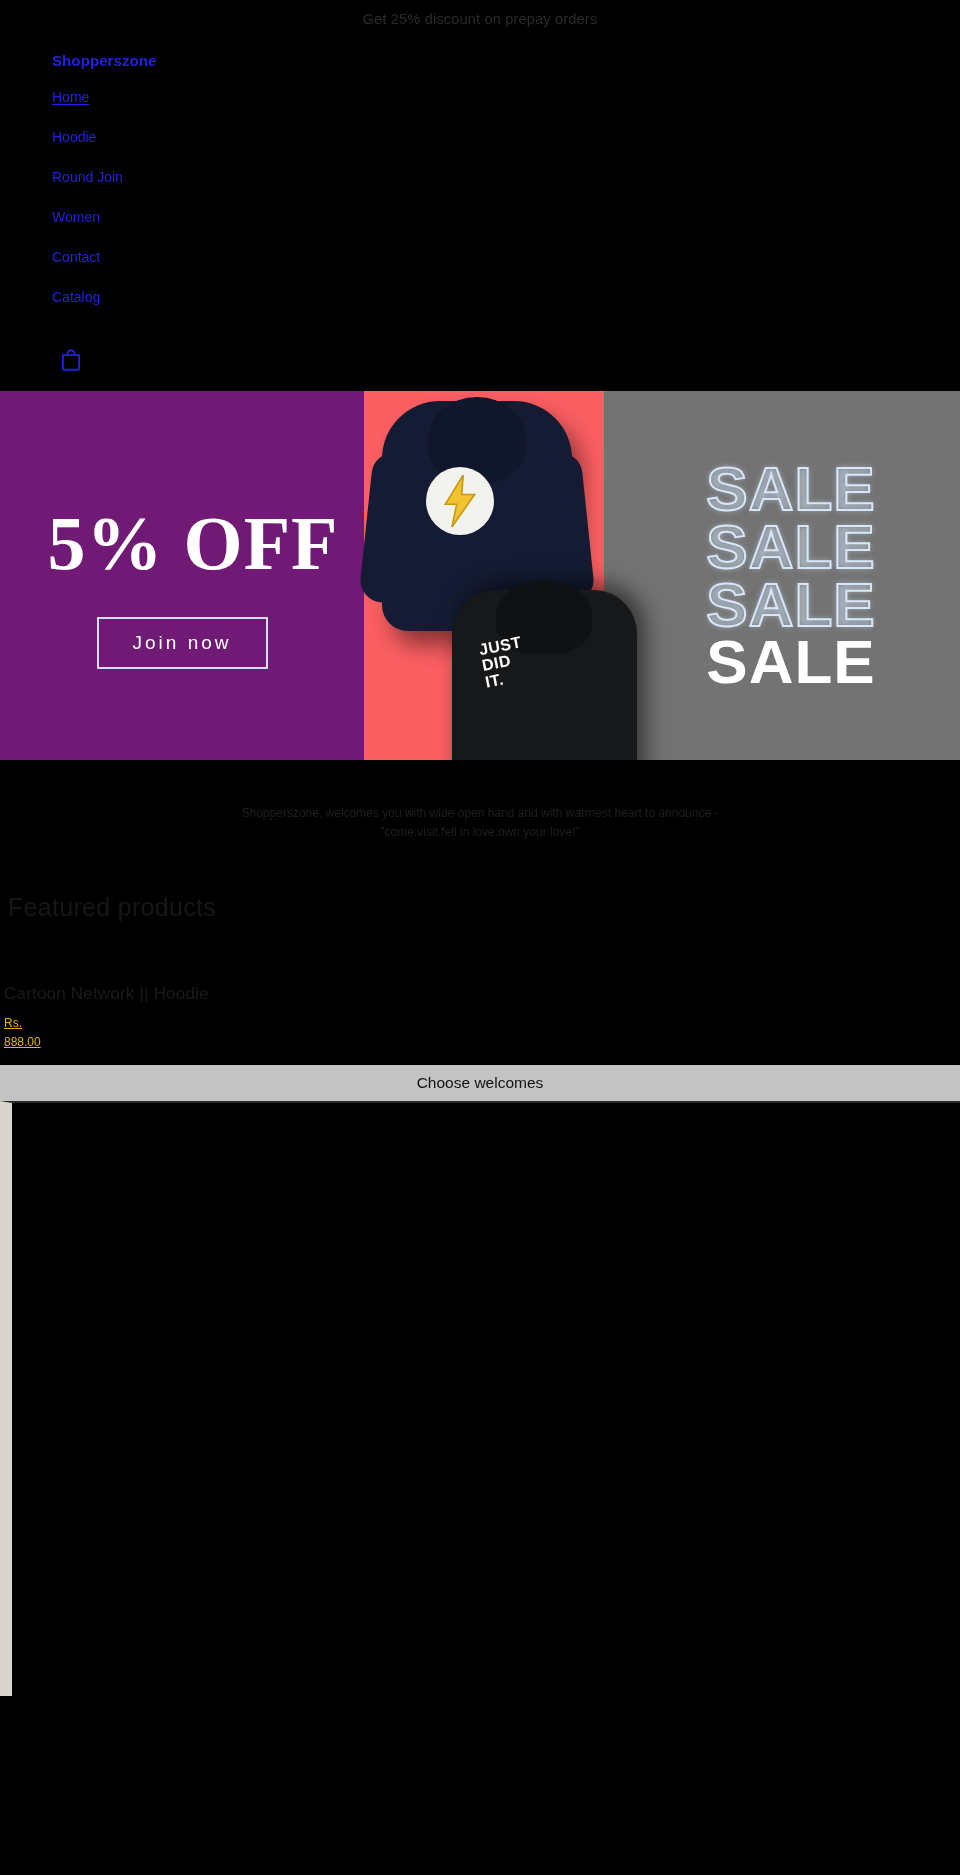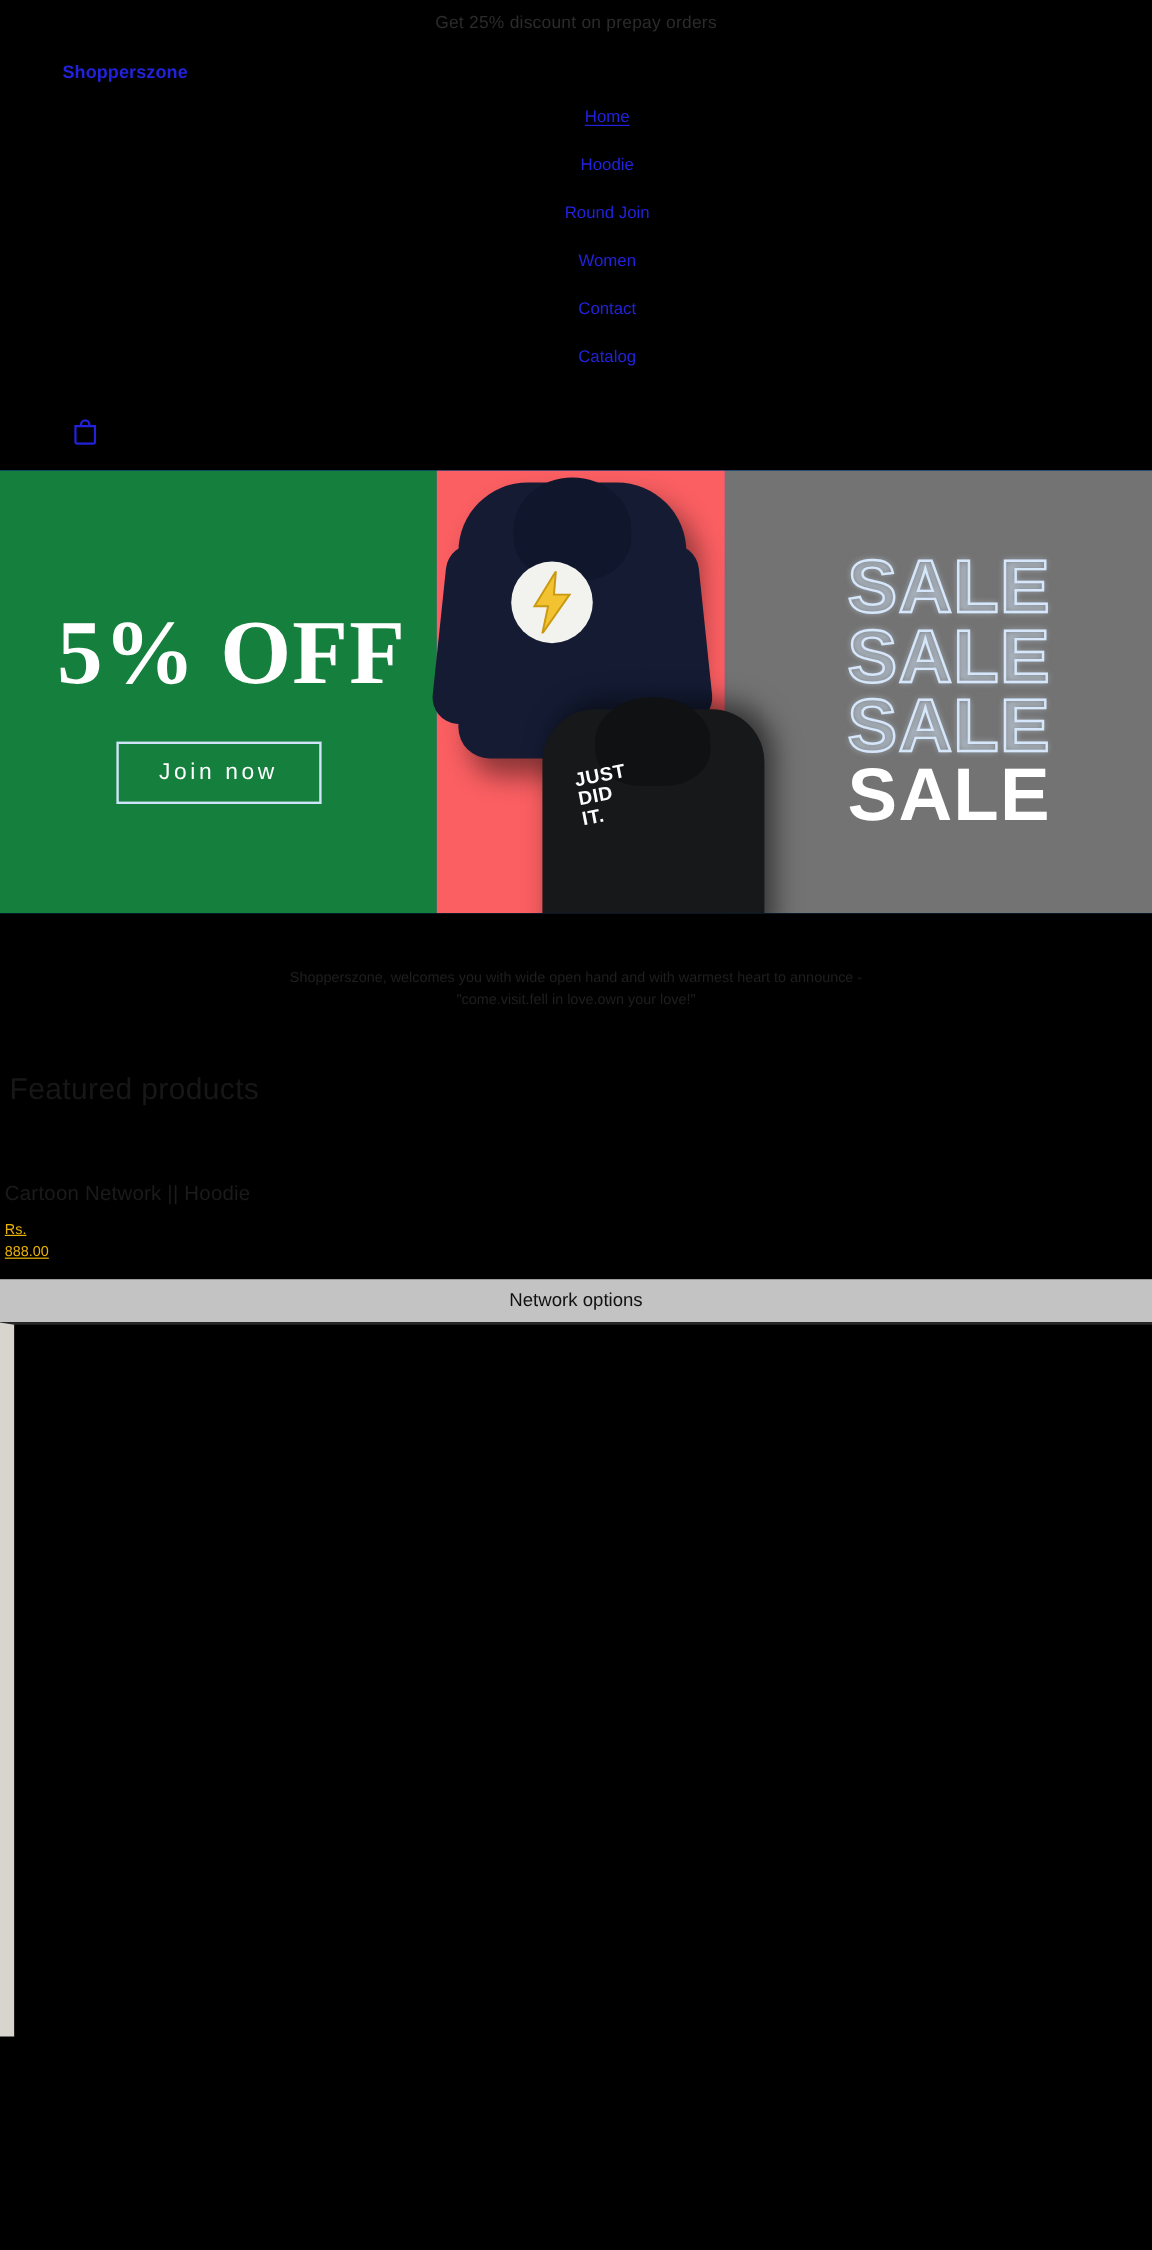--- a/index.html
+++ b/index.html
@@ -32,21 +32,21 @@
   .brand {
     display:block;
     color:#2222dd;
     font-size:15px;
     font-weight:700;
     padding:8px 0 8px 52px;
     text-decoration:none;
     letter-spacing:.1px;
   }
   .nav { list-style:none; }
-  .nav li { display:block;text-align:center; }
+  .nav li { display:block; }
   .nav a {
     display:block;
     color:#2222dd;
     font-size:14px;
     padding:12px 0 12px 52px;
     text-decoration:none;
   }
   .nav a.active { text-decoration:underline; text-underline-offset:2px; }
 
   .header-actions {
@@ -65,21 +65,21 @@
     width:960px;
     height:369px;
     overflow:hidden;
     background:#0a5fc4;
     display:flex;
   }
   .hero-left {
     position:relative;
     width:364px;
     height:100%;
-    background:#15803d;
+    background:#701a75;
     display:flex;
     flex-direction:column;
     align-items:center;
     justify-content:center;
     padding-top:22px;
   }
   .hero-discount {
     font-family:"Liberation Serif", serif;
     font-size:76px;
     font-weight:700;
@@ -363,20 +363,20 @@
   <h2 class="featured-title">Featured products</h2>
 
   <div class="product-grid">
     <div class="product-card">
       <div class="product-media"></div>
       <a class="product-title" href="#">Cartoon Network || Hoodie</a>
       <div class="product-price">
         <span>Rs.</span>
         <span>888.00</span>
       </div>
-      <button class="choose-options">Network options</button>
+      <button class="choose-options">Choose welcomes</button>
     </div>
   </div>
 </section>
 
 <section class="lower-panel">
   <div class="lower-panel-inner"></div>
 </section>
 
 </body></html>

